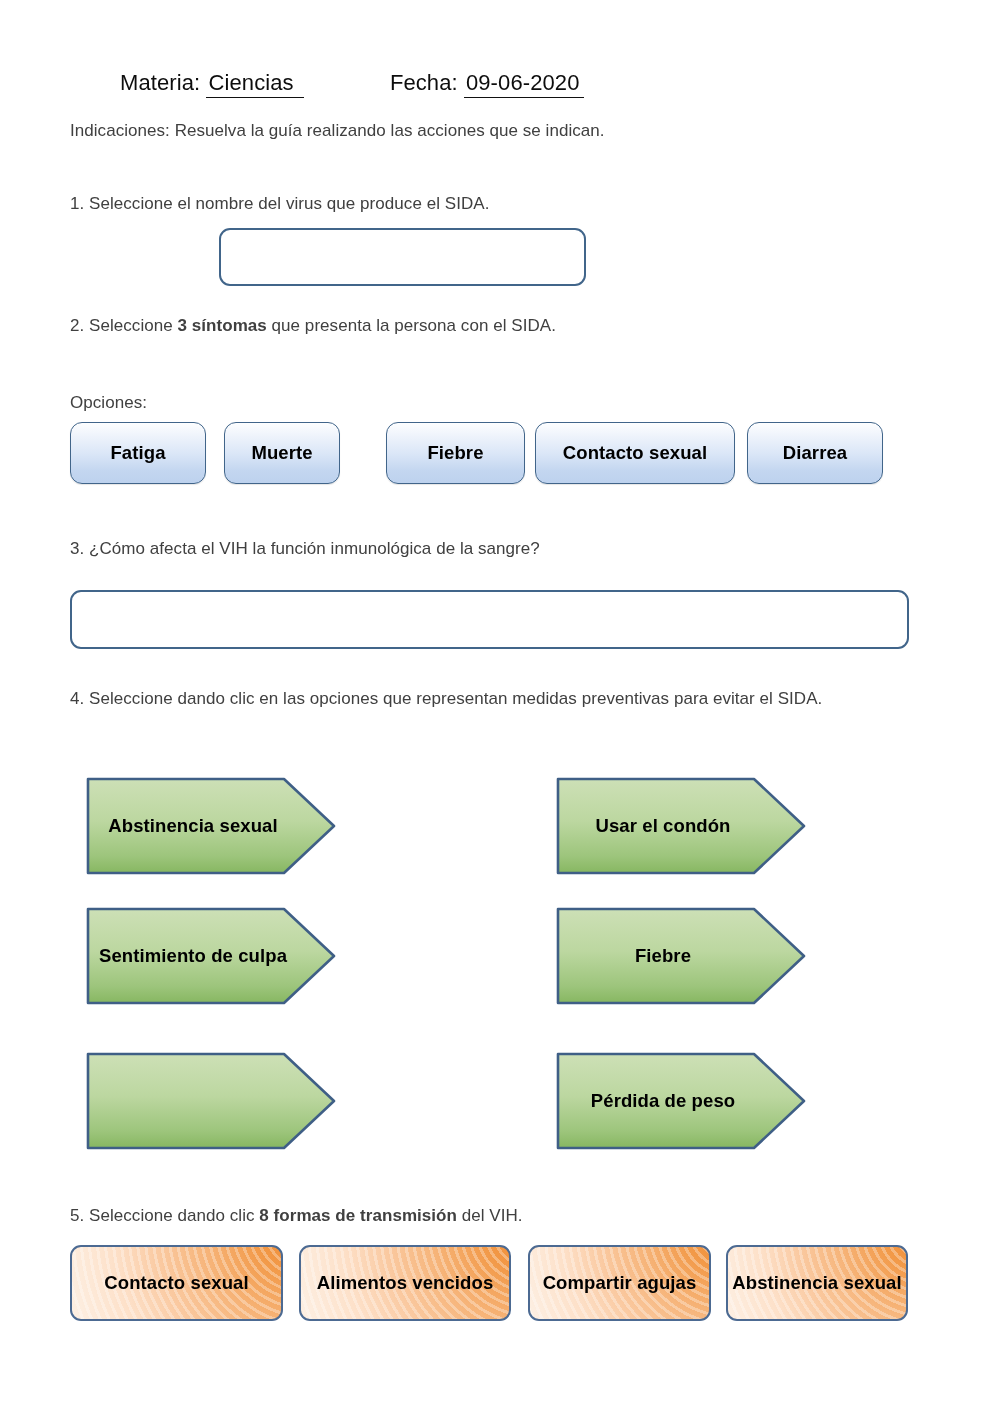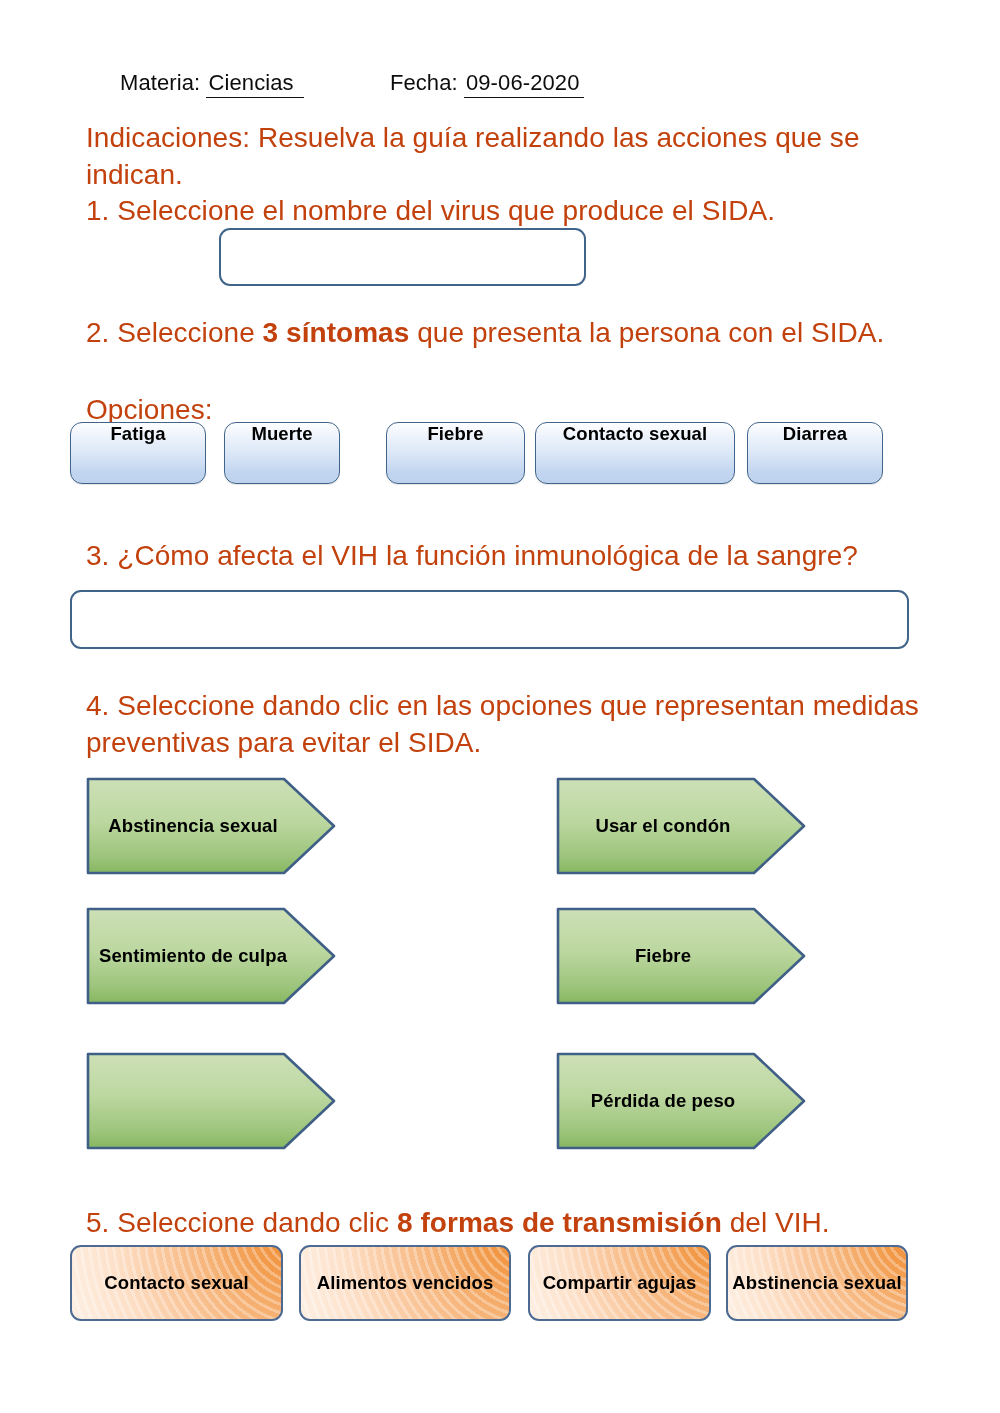--- a/index.html
+++ b/index.html
@@ -38,25 +38,24 @@
   .field-value {
     border-bottom: 1.6px solid #111;
     padding: 0 4px 1px 2px;
     white-space: pre;
   }
   .header-gap { display: inline-block; width: 86px; }
 
   
   .para {
     position: absolute;
-    font-size: 28px;
+    font-size: 17px;
     line-height: 1.32;
     letter-spacing: .05px;
-    color: #c2410c;
-    margin-left: 16px;
+    color: #404040;
   }
   .para b { font-weight: 700; }
 
   #indicaciones { left: 70px; top: 120px; width: 860px; }
   #q1 { left: 70px; top: 193px; width: 860px; }
   #q2 { left: 70px; top: 315px; width: 860px; }
   #opciones-label { left: 70px; top: 392px; width: 300px; }
   #q3 { left: 70px; top: 538px; width: 880px; }
   #q4 { left: 70px; top: 688px; width: 860px; }
   #q5 { left: 70px; top: 1205px; width: 860px; }
@@ -88,20 +87,21 @@
     border: 1.6px solid #41658a;
     border-radius: 12px;
     background: linear-gradient(180deg,
         #fdfeff 0%,
         #eef3fb 22%,
         #dae6f7 52%,
         #c3d6f0 80%,
         #bdd2ee 100%);
     box-shadow: 0 1px 1px rgba(0,0,0,.10);
     display: flex;
+    align-items: center;
     justify-content: center;
     font-size: 18.5px;
     font-weight: 700;
     color: #000;
     letter-spacing: .1px;
     white-space: nowrap;
   }
 
   
   .arrow-grid {

